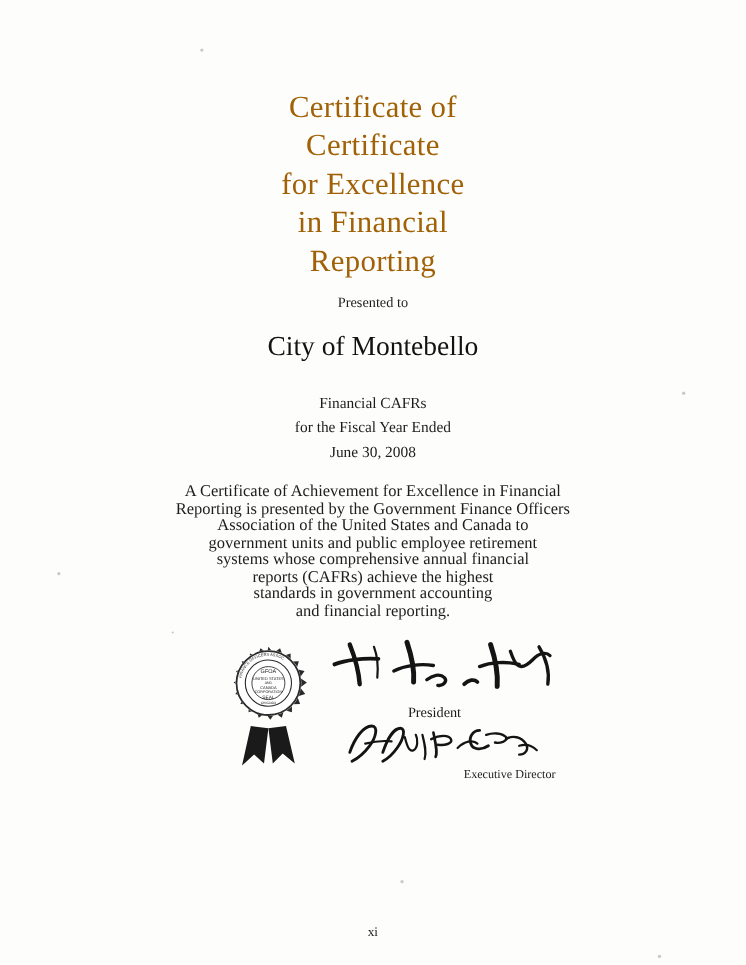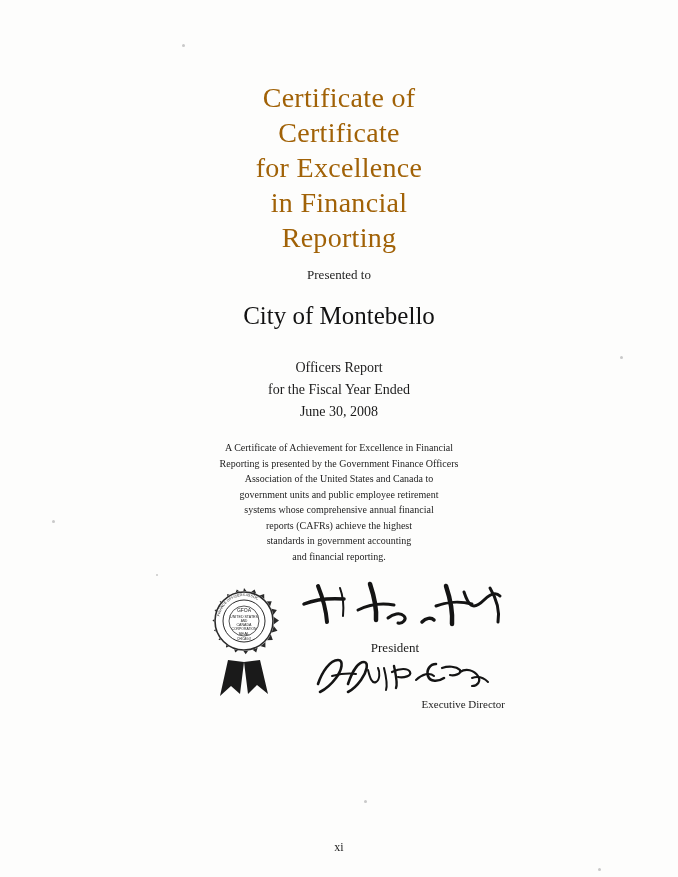--- a/index.html
+++ b/index.html
@@ -60,21 +60,21 @@
     margin-top: 26px;
     font-size: 14px;
     line-height: 20px;
     color: #1b1b1b;
   }
   .forblock div {
     margin-bottom: 2px;
   }
   .bodytext {
     margin-top: 18px;
-    font-size: 10px;
+    font-size: 15px;
     line-height: 15.5px;
     color: #1d1d1d;
   }
   .bodytext div {
     margin: 0;
   }
   .sig-area {
     position: relative;
     height: 160px;
     margin-top: 14px;
@@ -154,21 +154,21 @@
       <div class="title-line">for Excellence</div>
       <div class="title-line">in Financial</div>
       <div class="title-line">Reporting</div>
     </div>
 
     <div class="presented-to">Presented to</div>
 
     <div class="entity">City of Montebello</div>
 
     <div class="forblock">
-      <div>Officers Report</div>
+      <div>Financial CAFRs</div>
       <div>for the Fiscal Year Ended</div>
       <div>June 30, 2008</div>
     </div>
 
     <div class="bodytext">
       <div>A Certificate of Achievement for Excellence in Financial</div>
       <div>Reporting is presented by the Government Finance Officers</div>
       <div>Association of the United States and Canada to</div>
       <div>government units and public employee retirement</div>
       <div>systems whose comprehensive annual financial</div>

